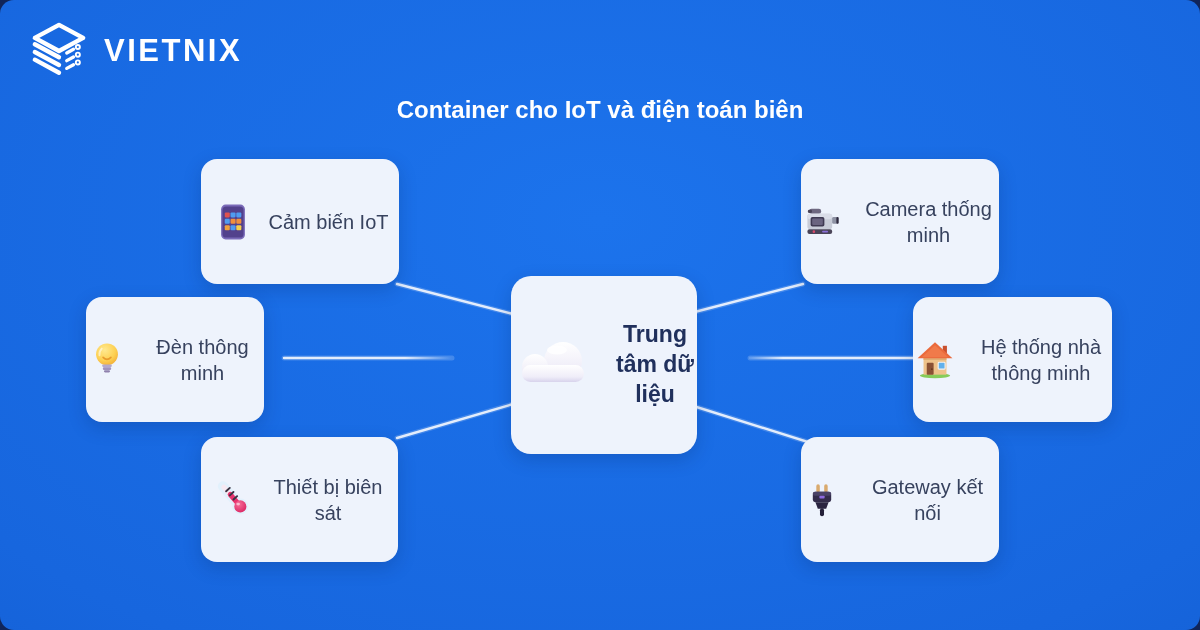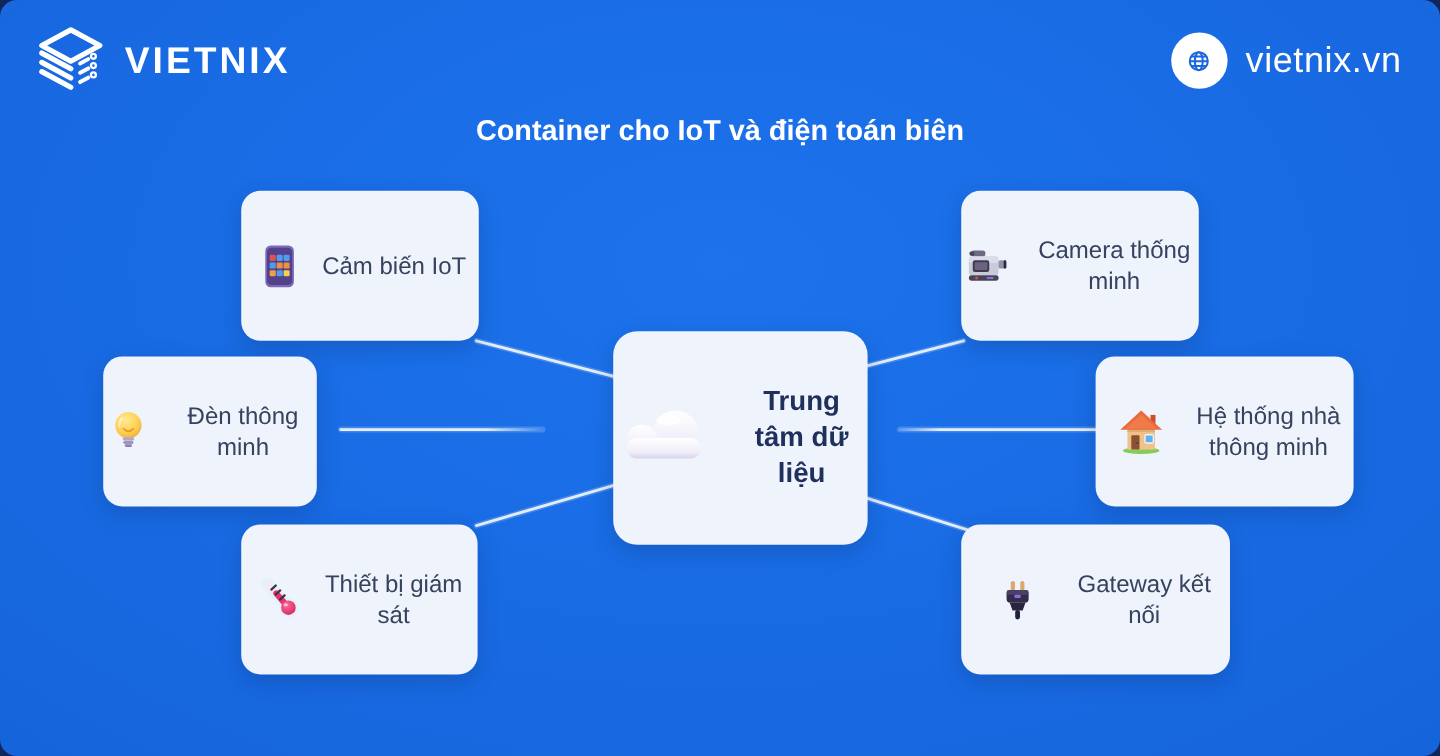--- a/index.html
+++ b/index.html
@@ -43,24 +43,24 @@
     gap:13px;
   }
   .card .label{
     color:#37425e;font-size:20px;font-weight:500;text-align:center;line-height:1.3;
   }
   .card.center{border-radius:20px;gap:16px;}
   .card.center .label{color:#20305c;font-size:23px;font-weight:700;line-height:1.3;max-width:140px;}
   .pos-tl{left:201px;top:159px;width:198px;height:125px;}
   .pos-ml{left:86px;top:297px;width:178px;height:125px;}
   .pos-bl{left:201px;top:437px;width:197px;height:125px;}
-  .pos-c {left:511px;top:276px;width:212px;height:178px;}
+  .pos-c {left:511px;top:276px;width:186px;height:178px;}
   .pos-tr{left:801px;top:159px;width:198px;height:125px;}
-  .pos-mr{left:913px;top:297px;width:199px;height:125px;padding-left:16px;}
-  .pos-br{left:801px;top:437px;width:198px;height:125px;padding-left:26px;}
+  .pos-mr{left:913px;top:297px;width:199px;height:125px;}
+  .pos-br{left:801px;top:437px;width:198px;height:125px;}
   .pos-bl .label{max-width:120px;}
   .pos-mr .label{max-width:150px;}
   .icon{display:flex;align-items:center;justify-content:center;}
 </style>
 </head>
 <body>
 
 <div class="canvas">
   <div class="panel">
 
@@ -110,34 +110,20 @@
             </g>
             <g stroke="#fff" stroke-width="2" fill="none">
               <circle cx="51.5" cy="25.8" r="2.1"></circle>
                 <circle cx="51.5" cy="33.8" r="2.1"></circle>
                 <circle cx="51.5" cy="41.8" r="2.1"></circle>
             </g>
           </svg>
         </span>
         <span class="brand-text">VIETNIX</span>
       </div>
-      <div class="site">
-        <span class="globe-wrap">
-          <svg width="30" height="30" viewBox="0 0 46 46" fill="none">
-            <g stroke="#1a67de" stroke-width="2.6" fill="none">
-              <circle cx="23" cy="23" r="11.5"></circle>
-              <ellipse cx="23" cy="23" rx="5" ry="11.5"></ellipse>
-              <path d="M11.5 23 H34.5"></path>
-              <path d="M13.5 17 H32.5"></path>
-              <path d="M13.5 29 H32.5"></path>
-            </g>
-          </svg>
-        </span>
-        <span class="site-text">vietnix.vn</span>
-      </div>
     </div>
 
     <div class="title">Container cho IoT và điện toán biên</div>
 
     <div class="card pos-tl">
       <span class="icon">
         <svg width="44" height="44" viewBox="0 0 48 48">
           <rect x="11" y="5" width="26" height="38" rx="5" fill="#7a6ab8"></rect>
           <rect x="12.5" y="7" width="23" height="34" rx="4" fill="#53418c"></rect>
           <g>
@@ -192,21 +178,21 @@
           <path d="M21 18 L30 28.5" stroke="#e8336e" stroke-width="5.5" stroke-linecap="round"></path>
           <circle cx="32" cy="31" r="6.6" fill="url(#thBulb)"></circle>
           <g stroke="#3a3444" stroke-width="2.1" stroke-linecap="round">
             <path d="M16.5 14.5 L20.5 10.8"></path>
             <path d="M20.5 19 L24.5 15.3"></path>
             <path d="M24.5 23.5 L28.5 19.8"></path>
           </g>
           <ellipse cx="29.6" cy="28.4" rx="2" ry="1.5" fill="#fff" opacity="0.55"></ellipse>
         </svg>
       </span>
-      <span class="label">Thiết bị giám sát</span>
+      <span class="label">Thiết bị biên sát</span>
     </div>
 
     <div class="card center pos-c">
       <span class="icon">
         <svg width="86" height="56" viewBox="0 0 86 56">
           <defs>
             <linearGradient id="cloudG" x1="0" y1="0" x2="0" y2="1">
               <stop offset="0%" stop-color="#ffffff"></stop>
               <stop offset="70%" stop-color="#efedf8"></stop>
               <stop offset="100%" stop-color="#d8d3ec"></stop>

